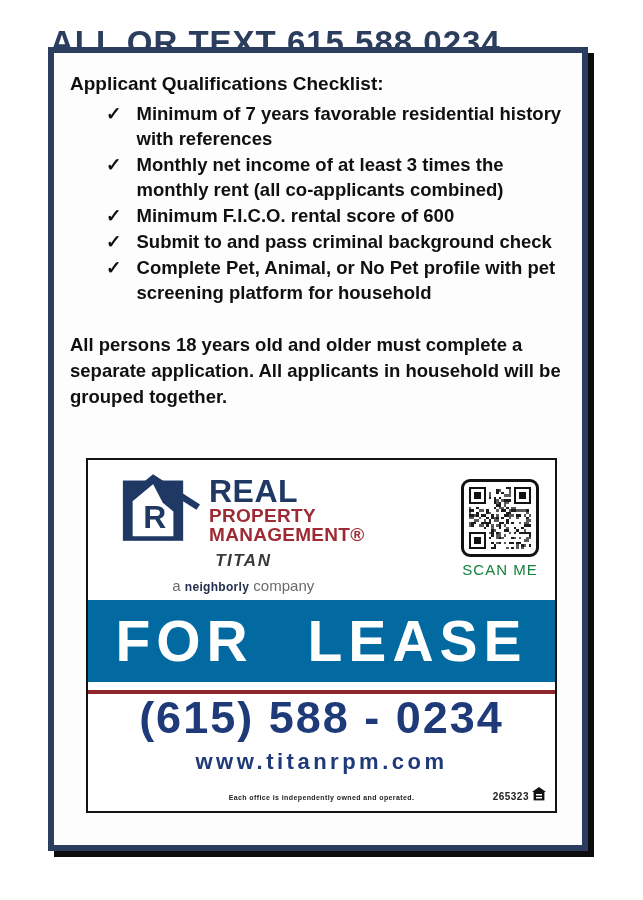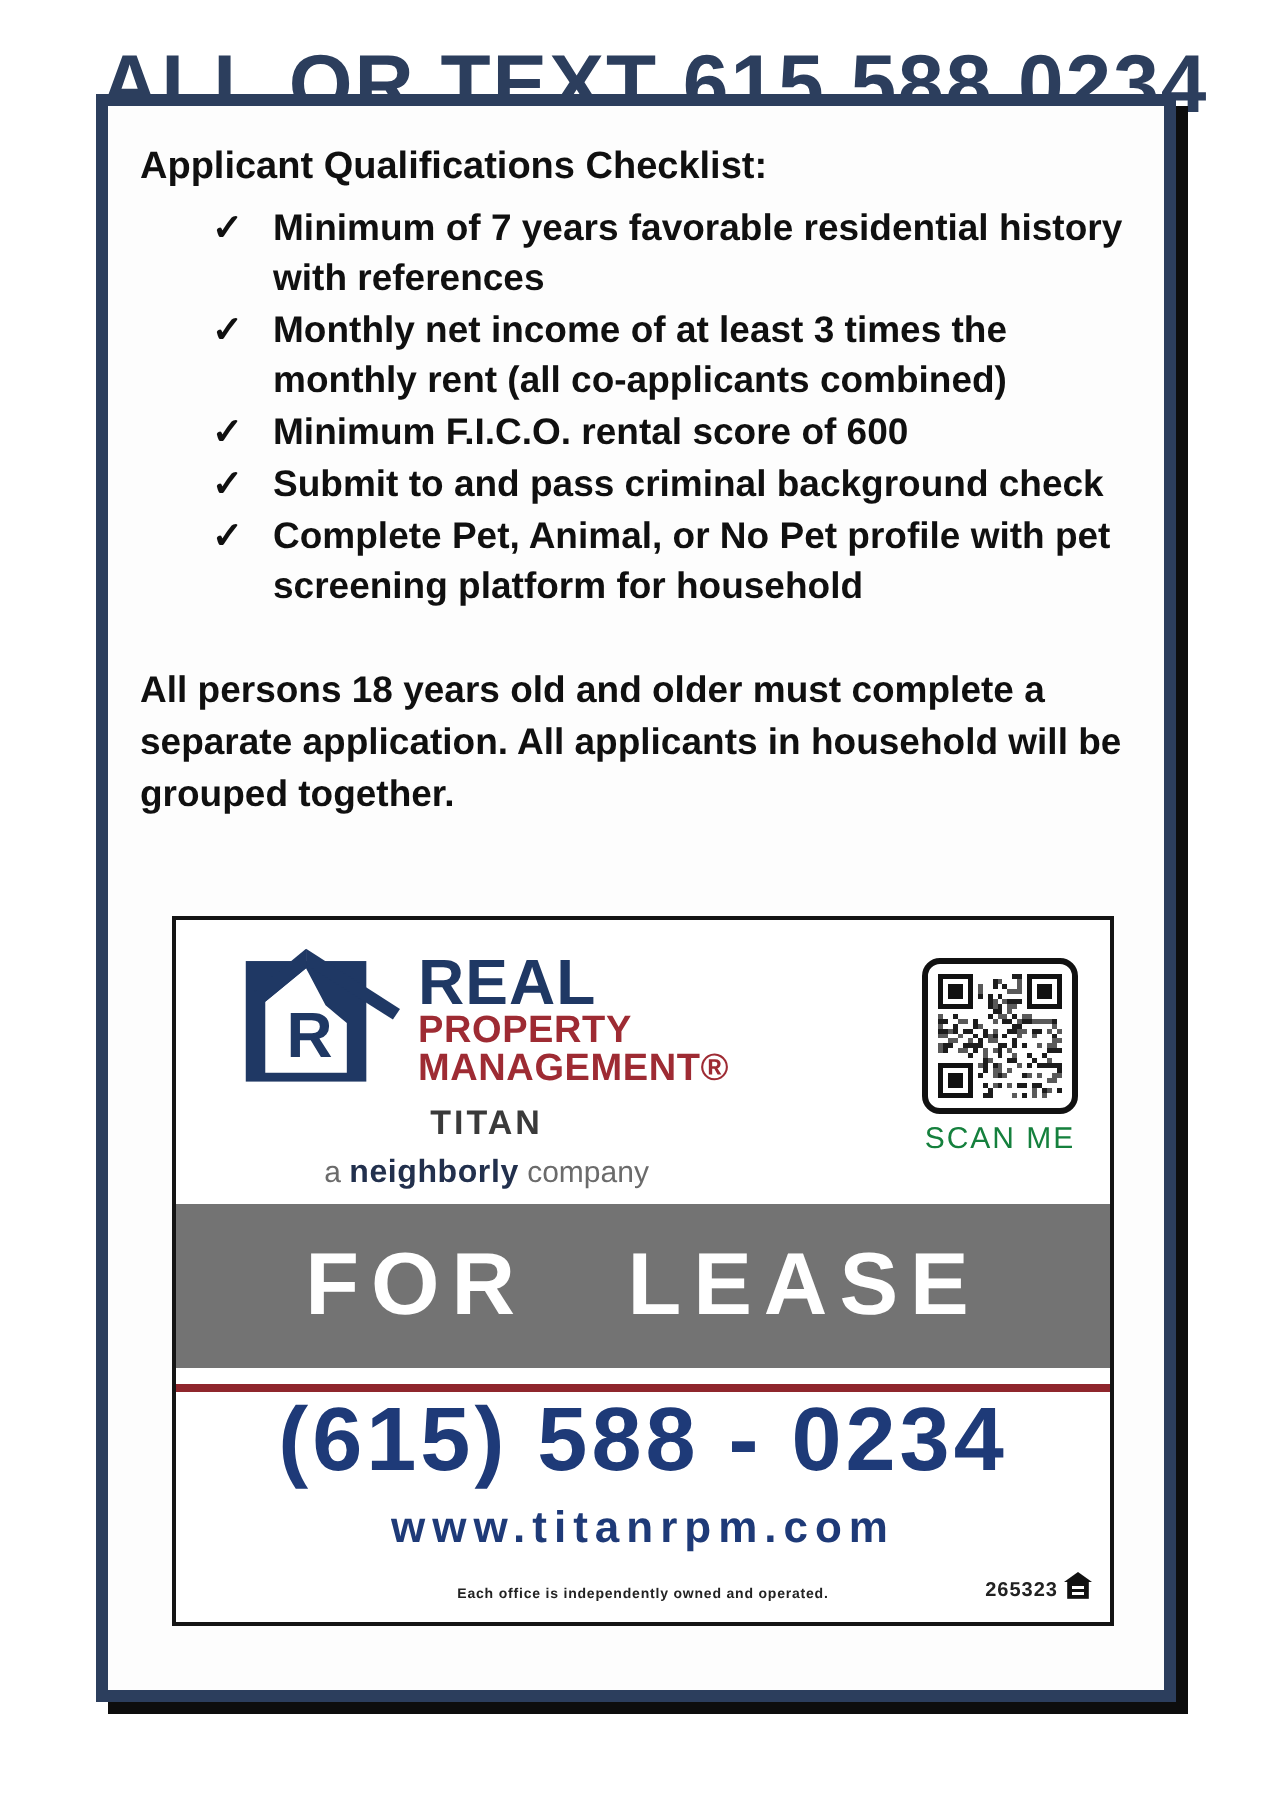--- a/index.html
+++ b/index.html
@@ -3,21 +3,21 @@
 <meta charset="utf-8">
 <style>
   html,body{margin:0;padding:0;}
   body{
     width:643px;height:900px;background:#ffffff;position:relative;overflow:hidden;
     font-family:"Liberation Sans",sans-serif;color:#111;
   }
   
   .top-text{
     position:absolute;left:50px;top:27px;z-index:1;white-space:nowrap;
-    font-size:41px;font-weight:bold;color:#2c3e5d;letter-spacing:1px;line-height:31px;
+    font-size:33px;font-weight:bold;color:#2c3e5d;letter-spacing:1px;line-height:31px;
   }
   
   .main-box{
     position:absolute;left:48px;top:47px;width:528px;height:792px;z-index:2;
     background:#fdfdfd;border:6px solid #2c3e5d;box-shadow:6px 6px 0 #0d0d0d;
   }
   .content{padding:20px 14px 0 16px;}
   .heading{font-size:19px;font-weight:bold;color:#101010;}
   ul.checklist{list-style:none;margin:6px 0 0 0;padding:0 0 0 36px;}
   ul.checklist li{
@@ -32,31 +32,31 @@
   
   .sign{
     position:absolute;left:32px;top:405px;width:467px;height:351px;
     border:2px solid #141414;background:#ffffff;overflow:hidden;
   }
   .sign-header{display:flex;justify-content:space-between;padding:12px 16px 4px 34px;}
   .logo-row{display:flex;align-items:flex-start;gap:9px;}
   .brand-text{line-height:1;padding-top:4px;}
   .brand-real{font-size:32px;font-weight:bold;color:#1f3864;letter-spacing:0.5px;line-height:30px;}
   .brand-property,.brand-management{font-size:19px;font-weight:bold;color:#9e2b33;line-height:19px;letter-spacing:0.3px;}
-  .brand-titan{text-align:center;font-size:17px;font-weight:bold;color:#3a3a3a;letter-spacing:1.5px;margin-top:3px;}
+  .brand-titan{text-align:center;font-size:17px;font-weight:bold;color:#3a3a3a;letter-spacing:1.5px;margin-top:3px;font-style:italic;}
   .tagline{text-align:center;margin-top:6px;font-size:15px;color:#6b6b6b;}
-  .tagline .nb{color:#22304d;font-weight:bold;font-size:16px;letter-spacing:0.3px;}
+  .tagline .nb{color:#22304d;font-weight:bold;font-size:12px;letter-spacing:0.3px;}
   .qr-block{text-align:center;padding-top:7px;}
   .qr-frame{
     width:62px;height:62px;border:3px solid #111;border-radius:9px;padding:5px;
     display:inline-block;background:#fff;line-height:0;
   }
   .scan-label{font-size:15px;color:#15803d;margin-top:4px;letter-spacing:1px;}
   .banner{
-    background:#737373;color:#ffffff;font-weight:bold;font-size:44px;line-height:82px;
+    background:#0369a1;color:#ffffff;font-weight:bold;font-size:57px;line-height:82px;
     height:82px;text-align:center;letter-spacing:6px;word-spacing:32px;margin-top:2px;
     white-space:nowrap;
   }
   .rule{height:4px;background:#8f262c;margin-top:8px;}
   .phone{
     text-align:center;font-size:45px;font-weight:bold;color:#1e3a78;
     margin-top:0;letter-spacing:2px;line-height:48px;
   }
   .website{text-align:center;font-size:22px;font-weight:bold;color:#1e3a78;letter-spacing:3.5px;margin-top:7px;}
   .sign-footer{position:absolute;left:0;right:0;bottom:5px;height:16px;}

